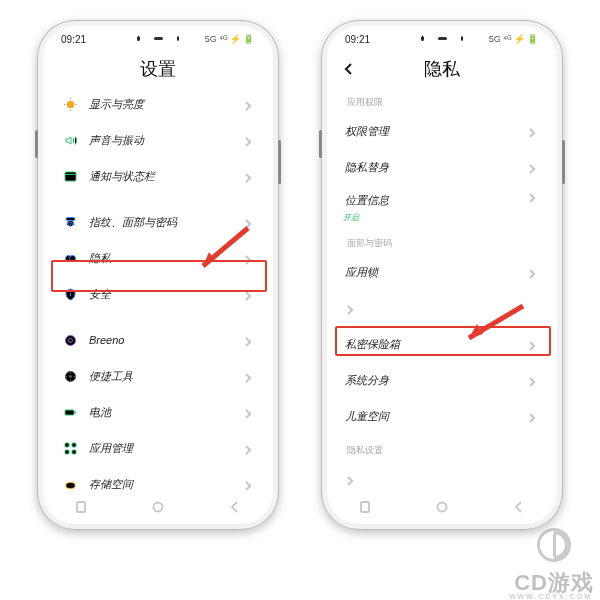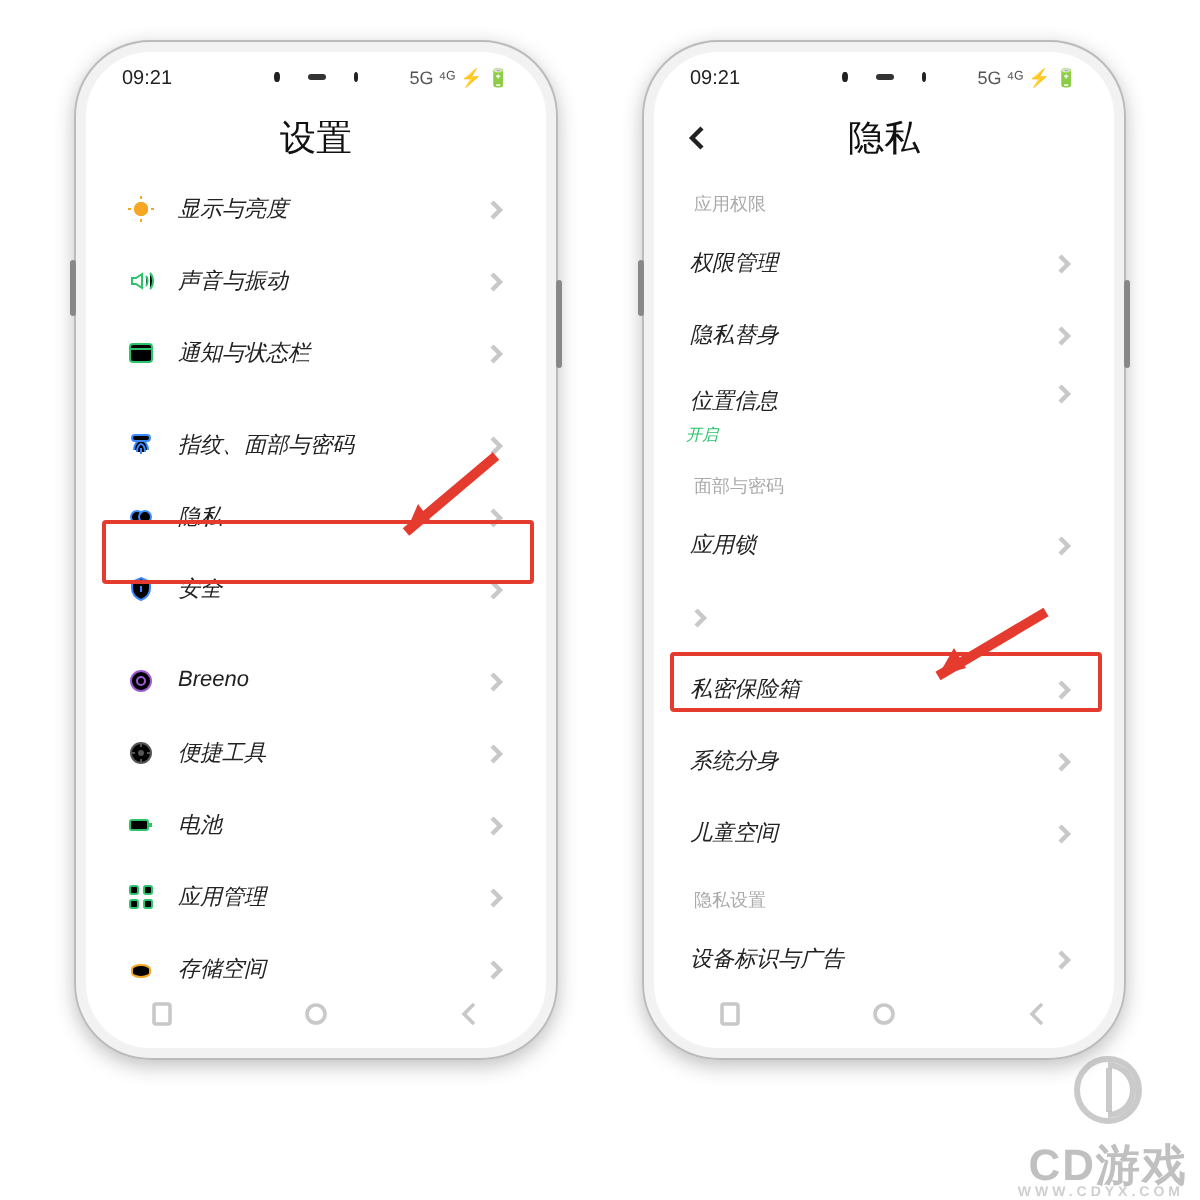--- a/index.html
+++ b/index.html
@@ -446,21 +446,20 @@
               </svg></div>
           </div>
           <div class="row" style="padding-left: 12px;">
             <span class="label">儿童空间</span>
             <div class="chev"><svg viewBox="0 0 10 10">
                 <path d="M3 1 L7 5 L3 9"></path>
               </svg></div>
           </div>
           <div class="section-title">隐私设置</div>
           <div class="row" style="padding-left: 12px;">
-            <span class="label">设备标识与广告</span>
             <div class="chev"><svg viewBox="0 0 10 10">
                 <path d="M3 1 L7 5 L3 9"></path>
               </svg></div>
           </div>
         </div>
 
       <div class="highlight" style="left:8px; top:300px; width:216px; height:30px;"></div>
 
       <div class="arrow" style="left:130px; top:278px; width:70px; height:42px;">
         <svg viewBox="0 0 70 42">

